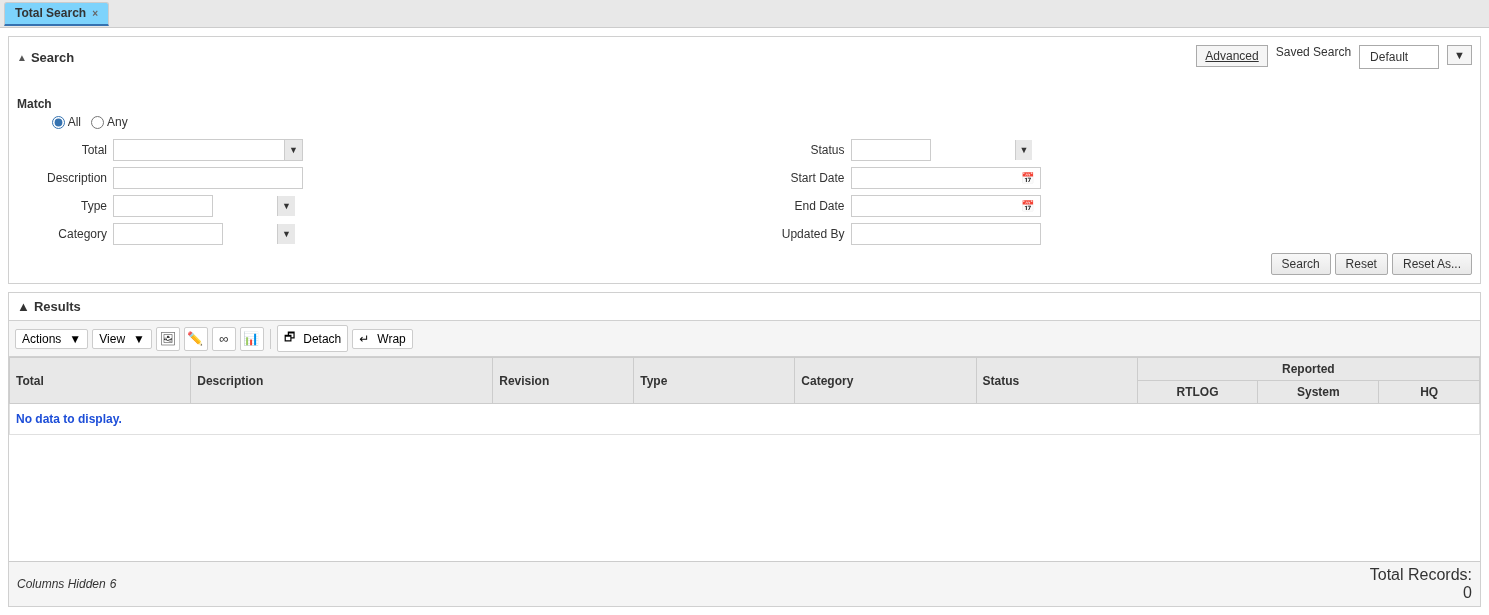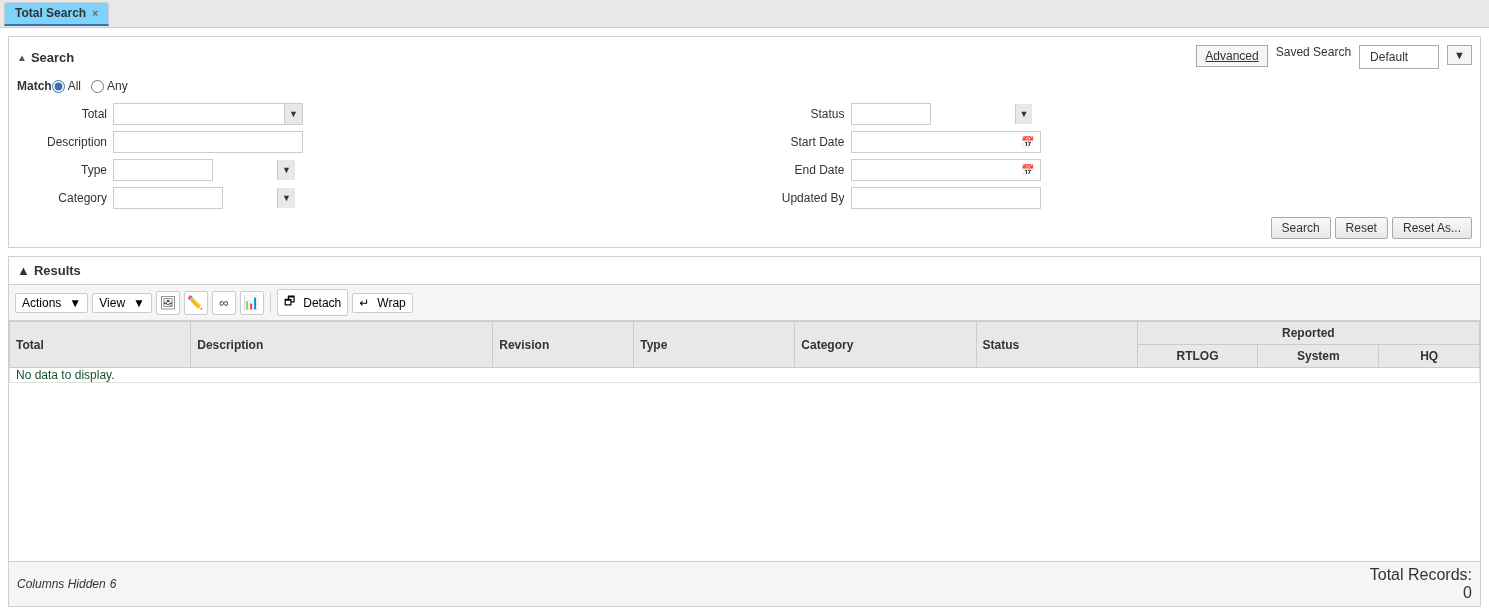--- a/index.html
+++ b/index.html
@@ -127,20 +127,21 @@
       margin-bottom: 10px;
       font-size: 12px;
     }
 
     .match-label { font-weight: bold; }
 
     .radio-group {
       display: flex;
       align-items: center;
       gap: 10px;
+      margin-top: 36px;
     }
 
     .radio-item {
       display: flex;
       align-items: center;
       gap: 3px;
       cursor: pointer;
     }
 
     
@@ -347,24 +348,25 @@
       border-bottom: none;
     }
 
     td {
       border: 1px solid #e0e0e0;
       padding: 3px 6px;
       vertical-align: middle;
     }
 
     .no-data {
-      color: #14532d;
+      color: #1d4ed8;
       font-style: normal;
-      padding: 0 6px;
-      font-size: 12px;
+      padding: 8px 6px;
+      font-size: 12px;
+      font-weight: bold;
     }
 
     
     .table-footer {
       display: flex;
       align-items: center;
       justify-content: space-between;
       padding: 4px 8px;
       border-top: 1px solid #ccc;
       background: #f5f5f5;

